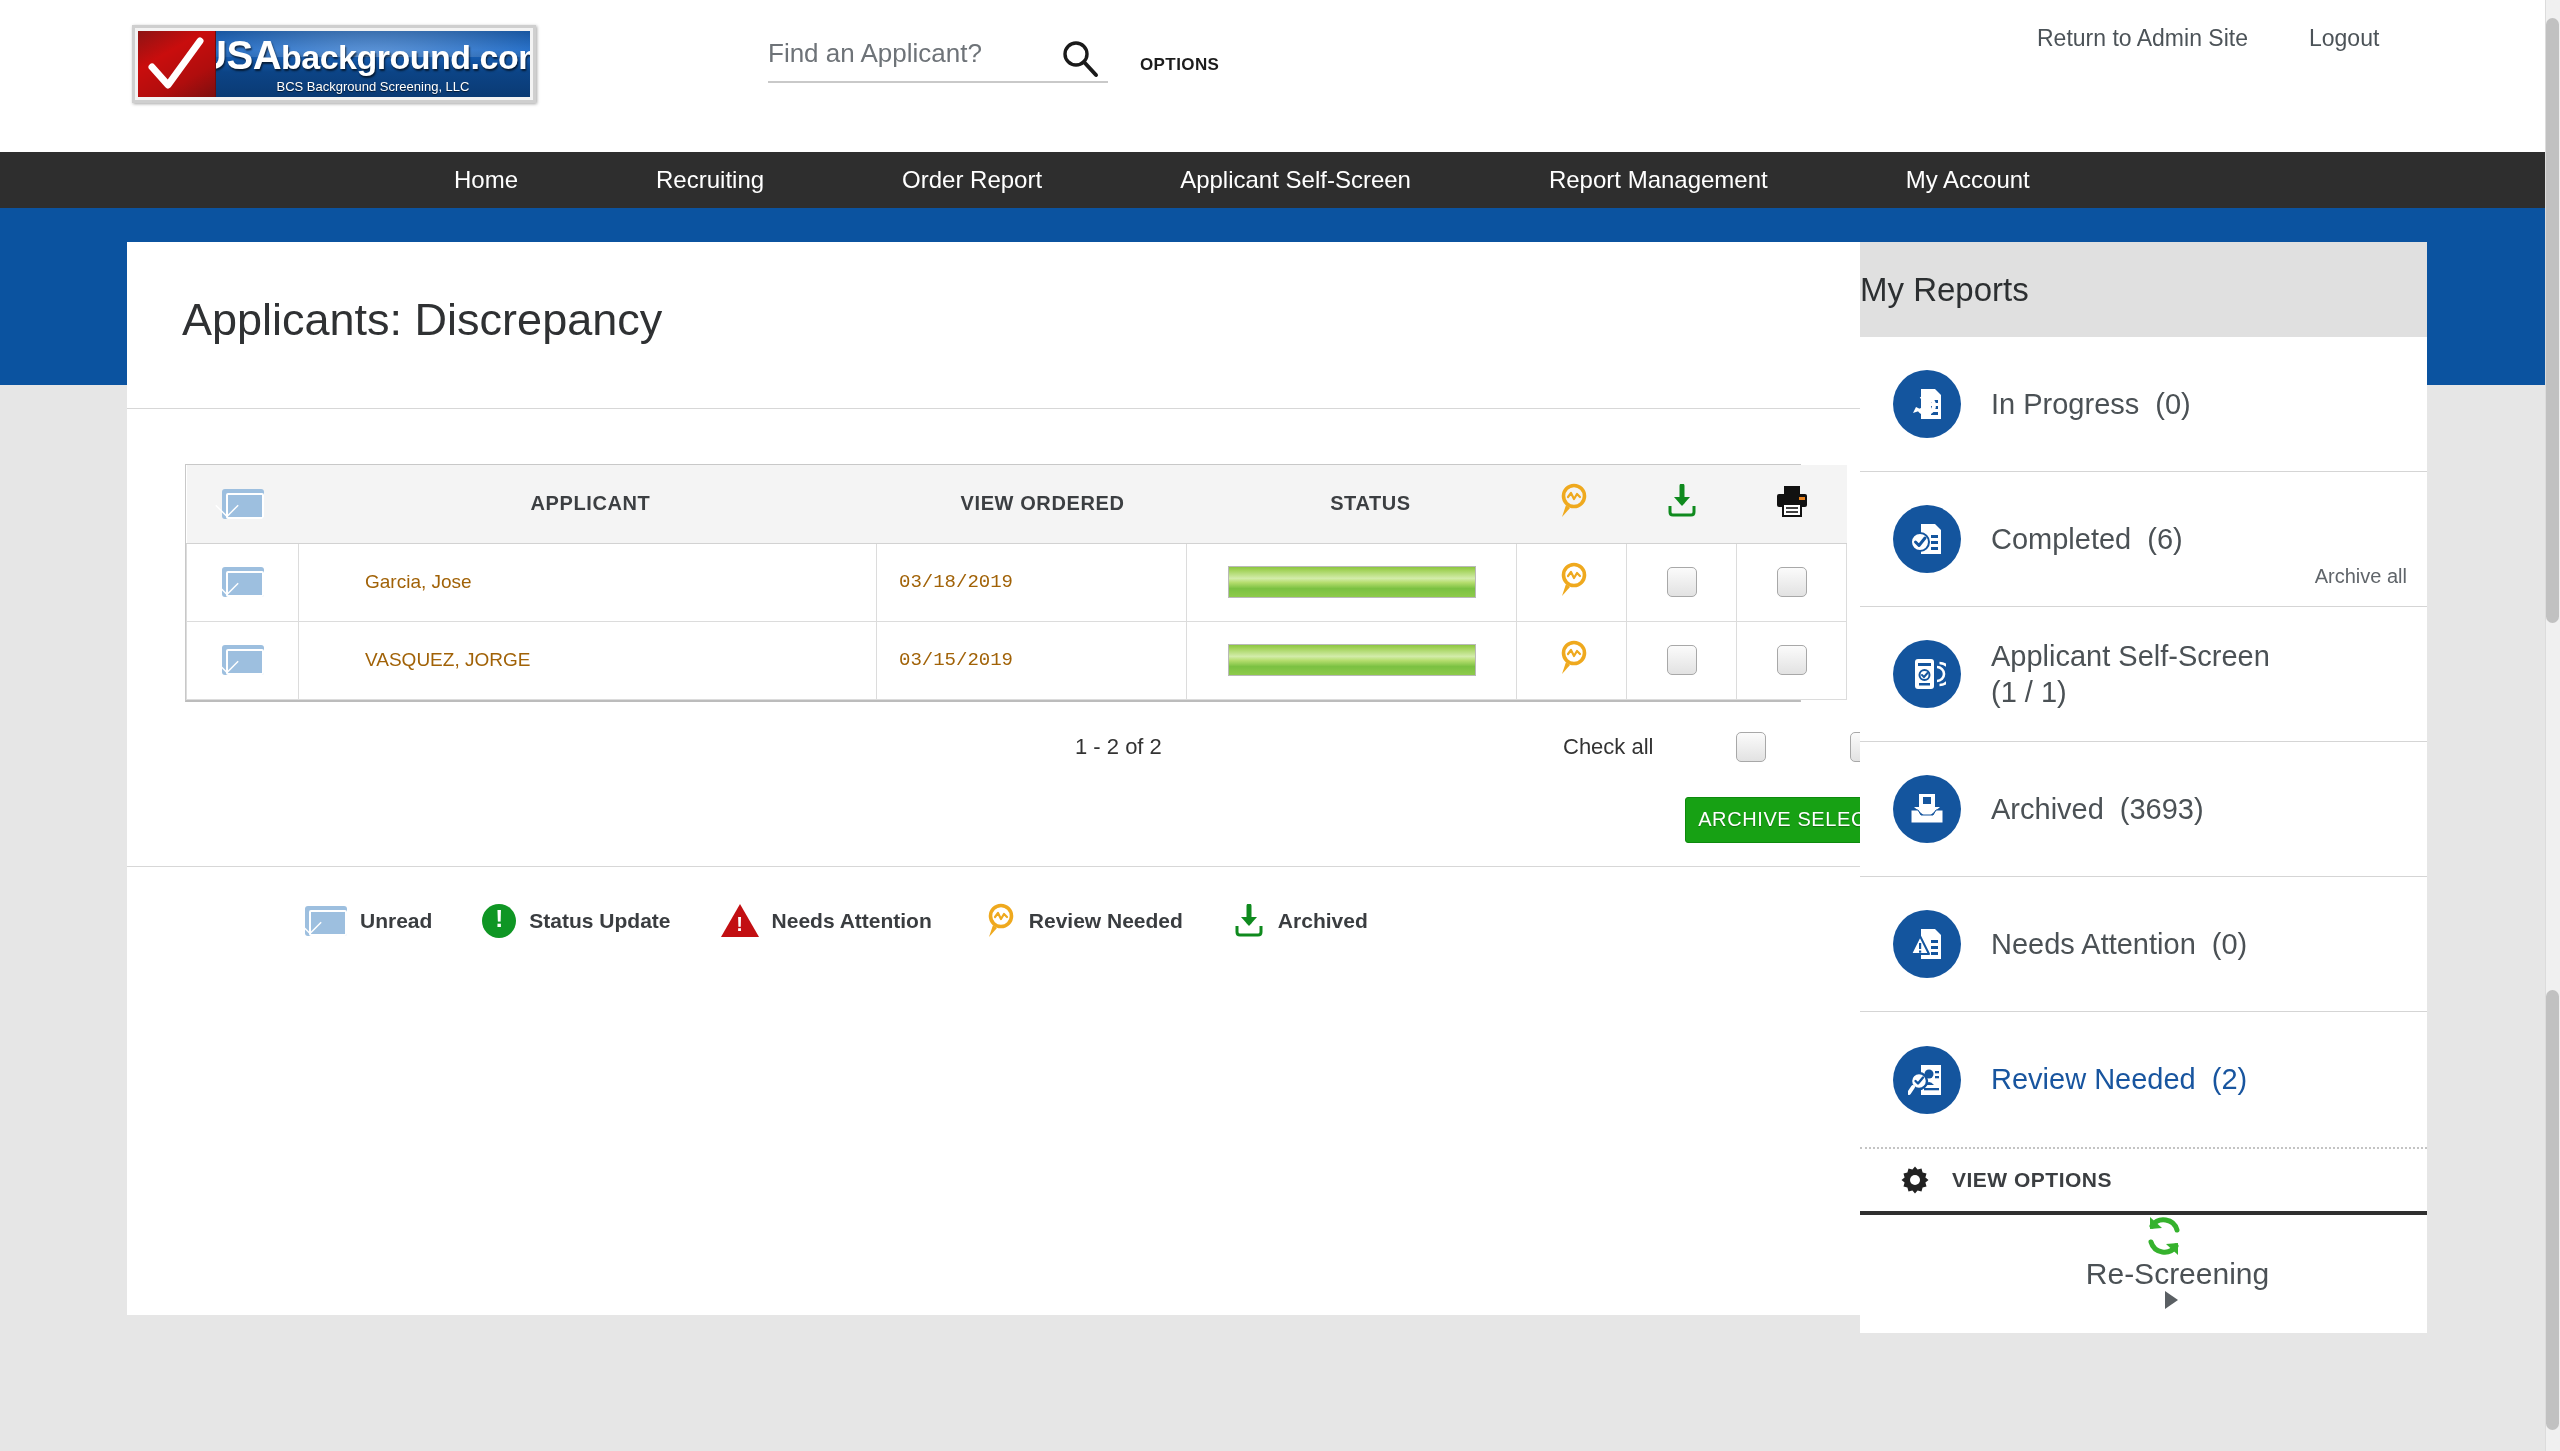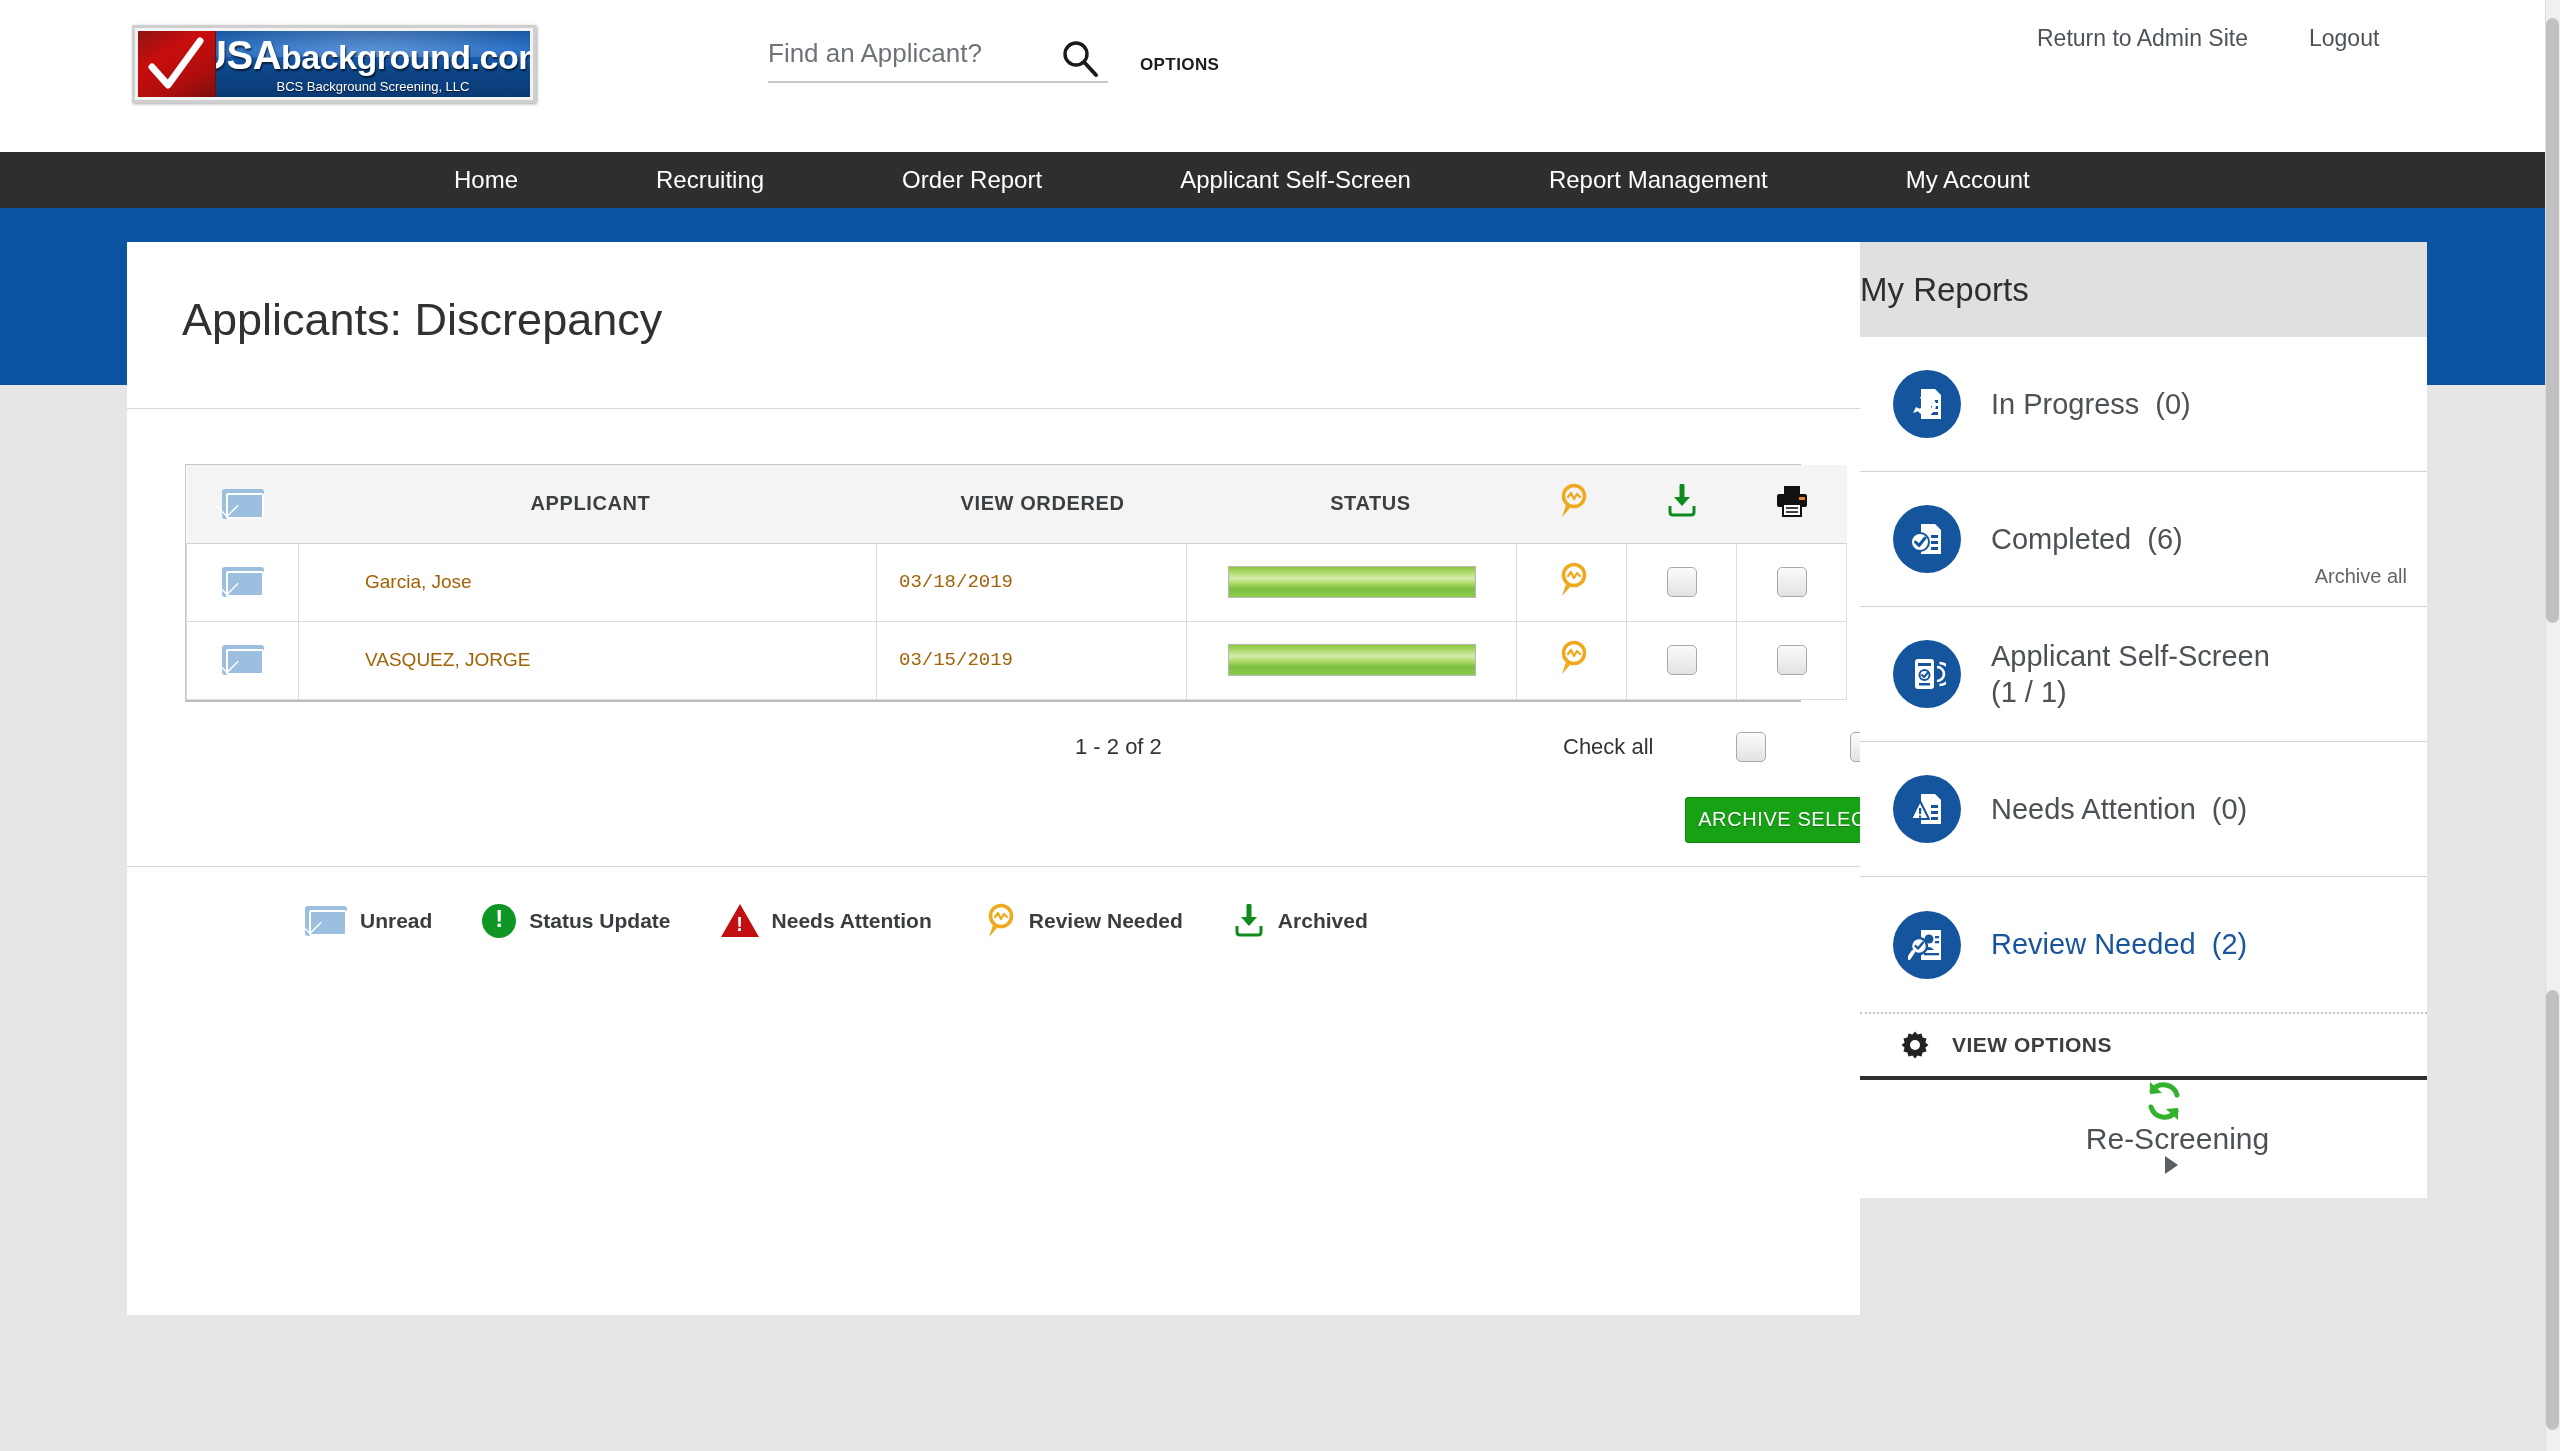--- a/index.html
+++ b/index.html
@@ -541,20 +541,32 @@
         <rect x="11" y="28" width="11" height="2.5" fill="#14559e"></rect>
         <path d="M29 12 a7 7 0 0 1 0 14" stroke="#fff" stroke-width="2.6" fill="none"></path>
         <path d="M31.5 8 a11 11 0 0 1 0 22" stroke="#fff" stroke-width="2.6" fill="none"></path>
       </svg>
     </div>
     <div class="side-text">
       <span>Applicant Self-Screen</span><br><span>(1 / 1)</span>
     </div>
   </div>
 
+  <div class="side-item">
+    <div class="side-ico">
+      <svg width="38" height="38" viewBox="0 0 38 38">
+        <path d="M11 4 h16 v13 h5 L19 28 L6 17 h5 z" fill="#fff"></path>
+        <path d="M15 7 h8 v7 h-8 z" fill="#14559e"></path>
+        <path d="M3 20 L10 20 L13 25 L25 25 L28 20 L35 20 L35 33 L3 33 Z" fill="#fff" stroke="#14559e" stroke-width="1"></path>
+      </svg>
+    </div>
+    <div class="side-text">
+      <span>Archived</span><span class="cnt">(3693)</span>
+    </div>
+  </div>
 
   <div class="side-item">
     <div class="side-ico">
       <svg width="38" height="38" viewBox="0 0 38 38">
         <path d="M13 4 h14 l6 6 v24 h-20 z" fill="#fff"></path>
         <rect x="23" y="15" width="7" height="3" fill="#14559e"></rect>
         <rect x="23" y="21" width="7" height="3" fill="#14559e"></rect>
         <rect x="23" y="27" width="7" height="3" fill="#14559e"></rect>
         <path d="M12 11 L21 29 L3 29 Z" fill="#fff" stroke="#14559e" stroke-width="2" stroke-linejoin="round"></path>
         <rect x="11" y="18" width="2.2" height="6" fill="#14559e"></rect>

